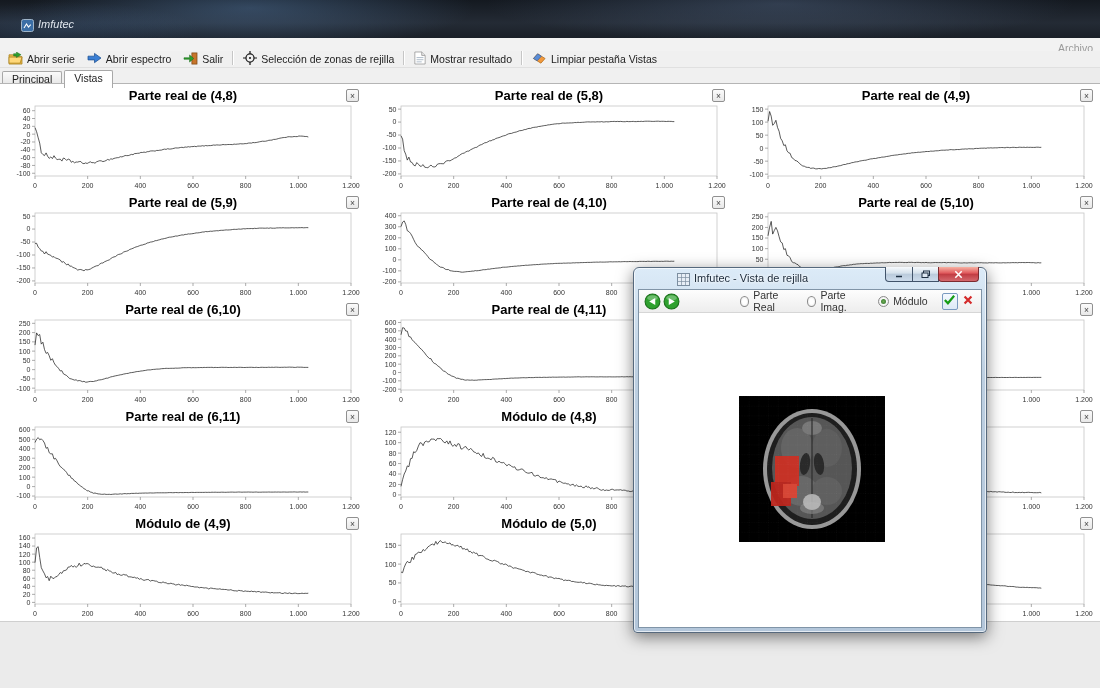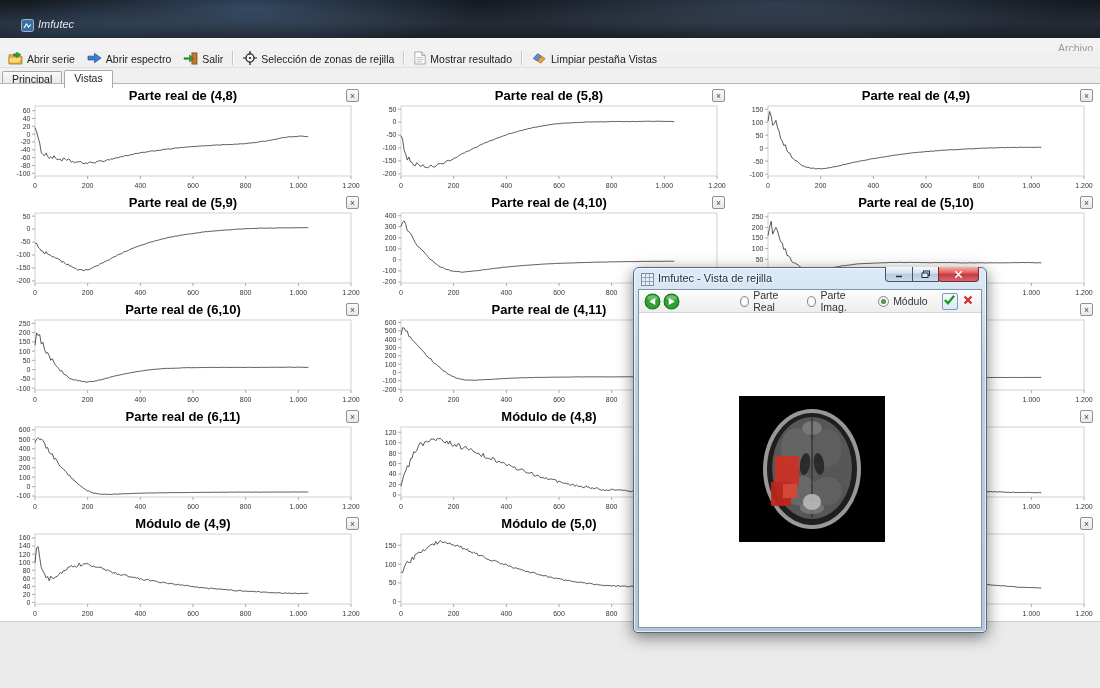--- a/index.html
+++ b/index.html
@@ -35,21 +35,21 @@
   .panel{position:relative;}
   .panel-title{text-align:center;font-weight:bold;font-size:13px;color:#000;height:16px;padding-top:2px;}
   .panel-close{position:absolute;top:3px;right:7px;width:13px;height:13px;padding:0;
     border:1px solid #909090;background:linear-gradient(#fbfbfb,#e8e8e8);border-radius:2px;
     font-family:inherit;font-size:8.5px;line-height:10px;color:#444;text-align:center;}
   .plot{display:block;margin:0 auto;}
   
   .dialog{position:absolute;left:633px;top:267px;width:354px;height:366px;z-index:10;
     background:linear-gradient(#dcebf8,#bdcfe1 30%,#b3c6da);border:1px solid #56697d;
     border-radius:6px 6px 4px 4px;
-    box-shadow:0 4px 16px rgba(0,0,0,.5), inset 0 0 0 1px rgba(255,255,255,.65);box-sizing:border-box;}
+    box-shadow:0 4px 16px rgba(0,0,0,.5), inset 0 0 0 1px rgba(255,255,255,.65);box-sizing:border-box;padding-left:36px;}
   .dlg-titlebar{position:relative;height:21px;}
   .dlg-icon{position:absolute;left:7px;top:4px;width:13px;height:13px;}
   .dlg-title{position:absolute;left:24px;top:4px;font-size:11px;color:#1c2a3a;
     text-shadow:0 0 3px #fff,0 0 4px #fff;white-space:nowrap;}
   .dlg-caption{position:absolute;top:-1px;right:7px;display:flex;}
   .capbtn{height:15px;border:1px solid #41536a;border-top:none;border-radius:0 0 4px 4px;
     background:linear-gradient(#f7fafd,#d4e0eb 45%,#bacadb 50%,#cddcec);padding:0;margin-left:-1px;
     display:flex;align-items:center;justify-content:center;}
   .capbtn.min{width:28px;border-radius:0 0 0 4px;}
   .capbtn.max{width:27px;border-radius:0;}

